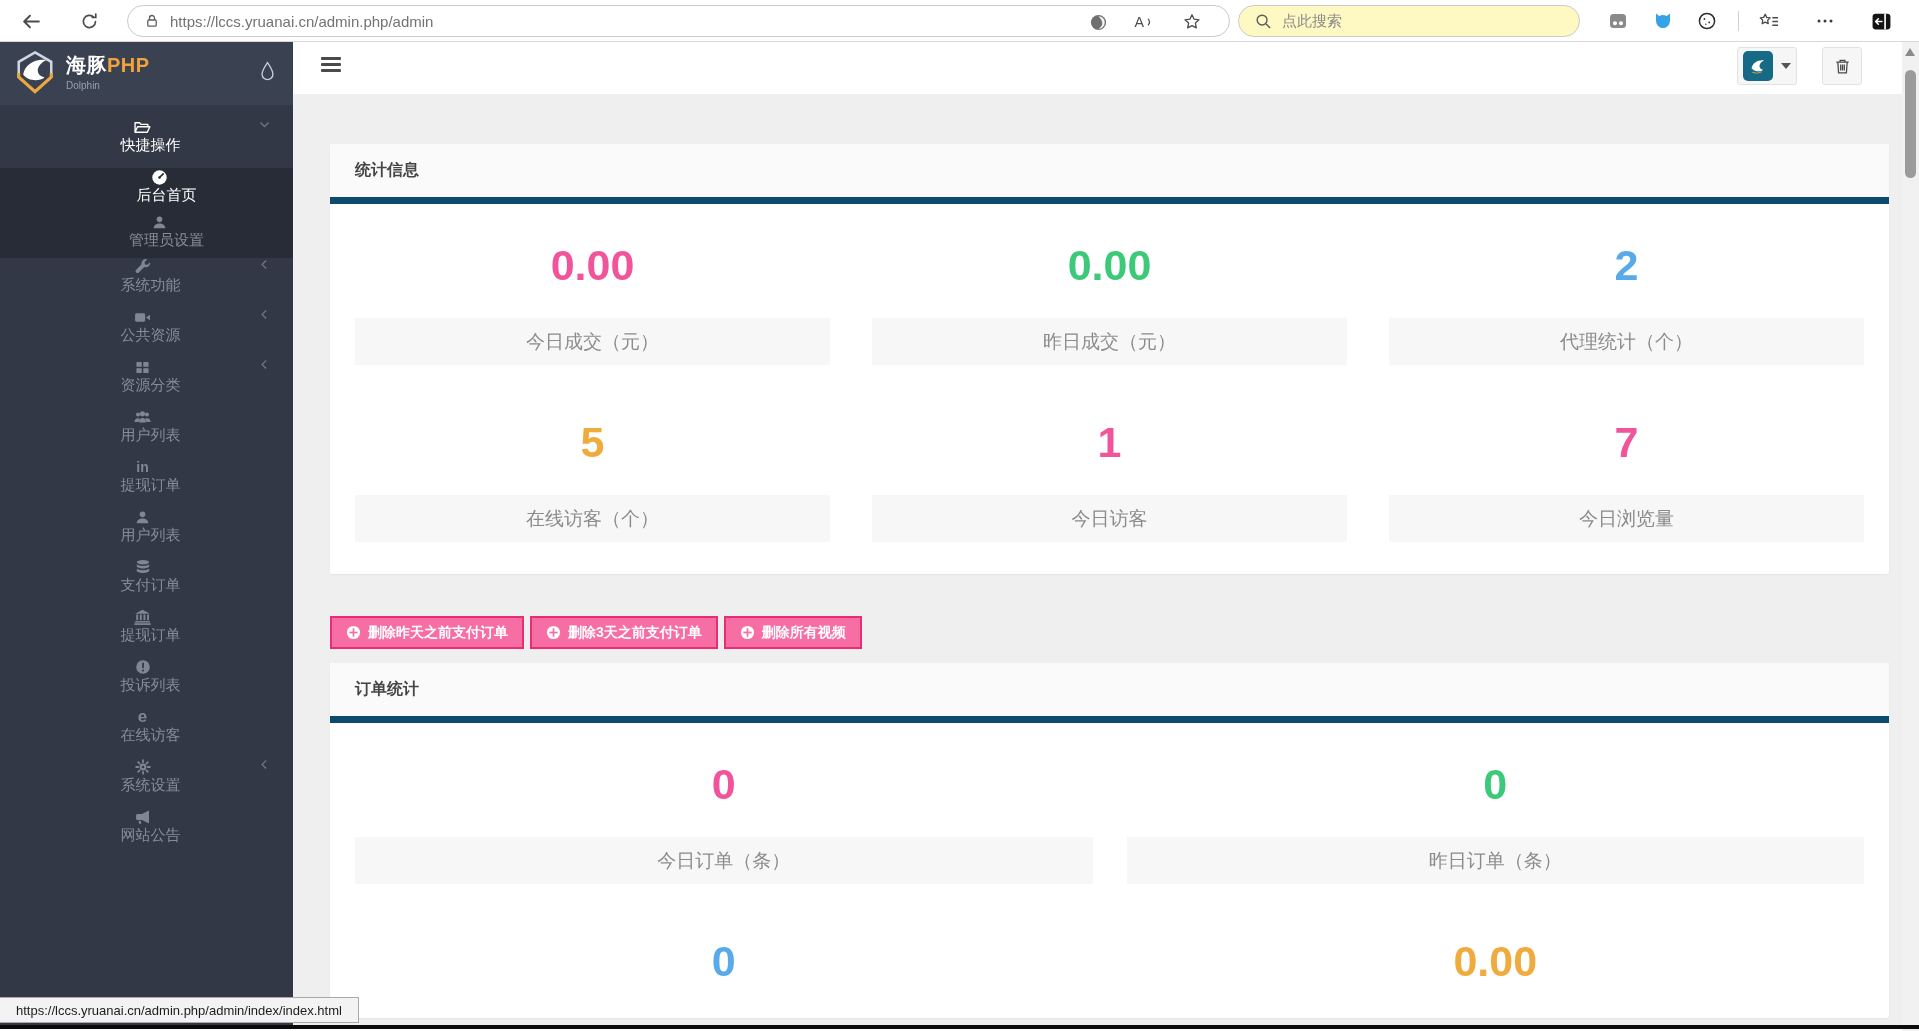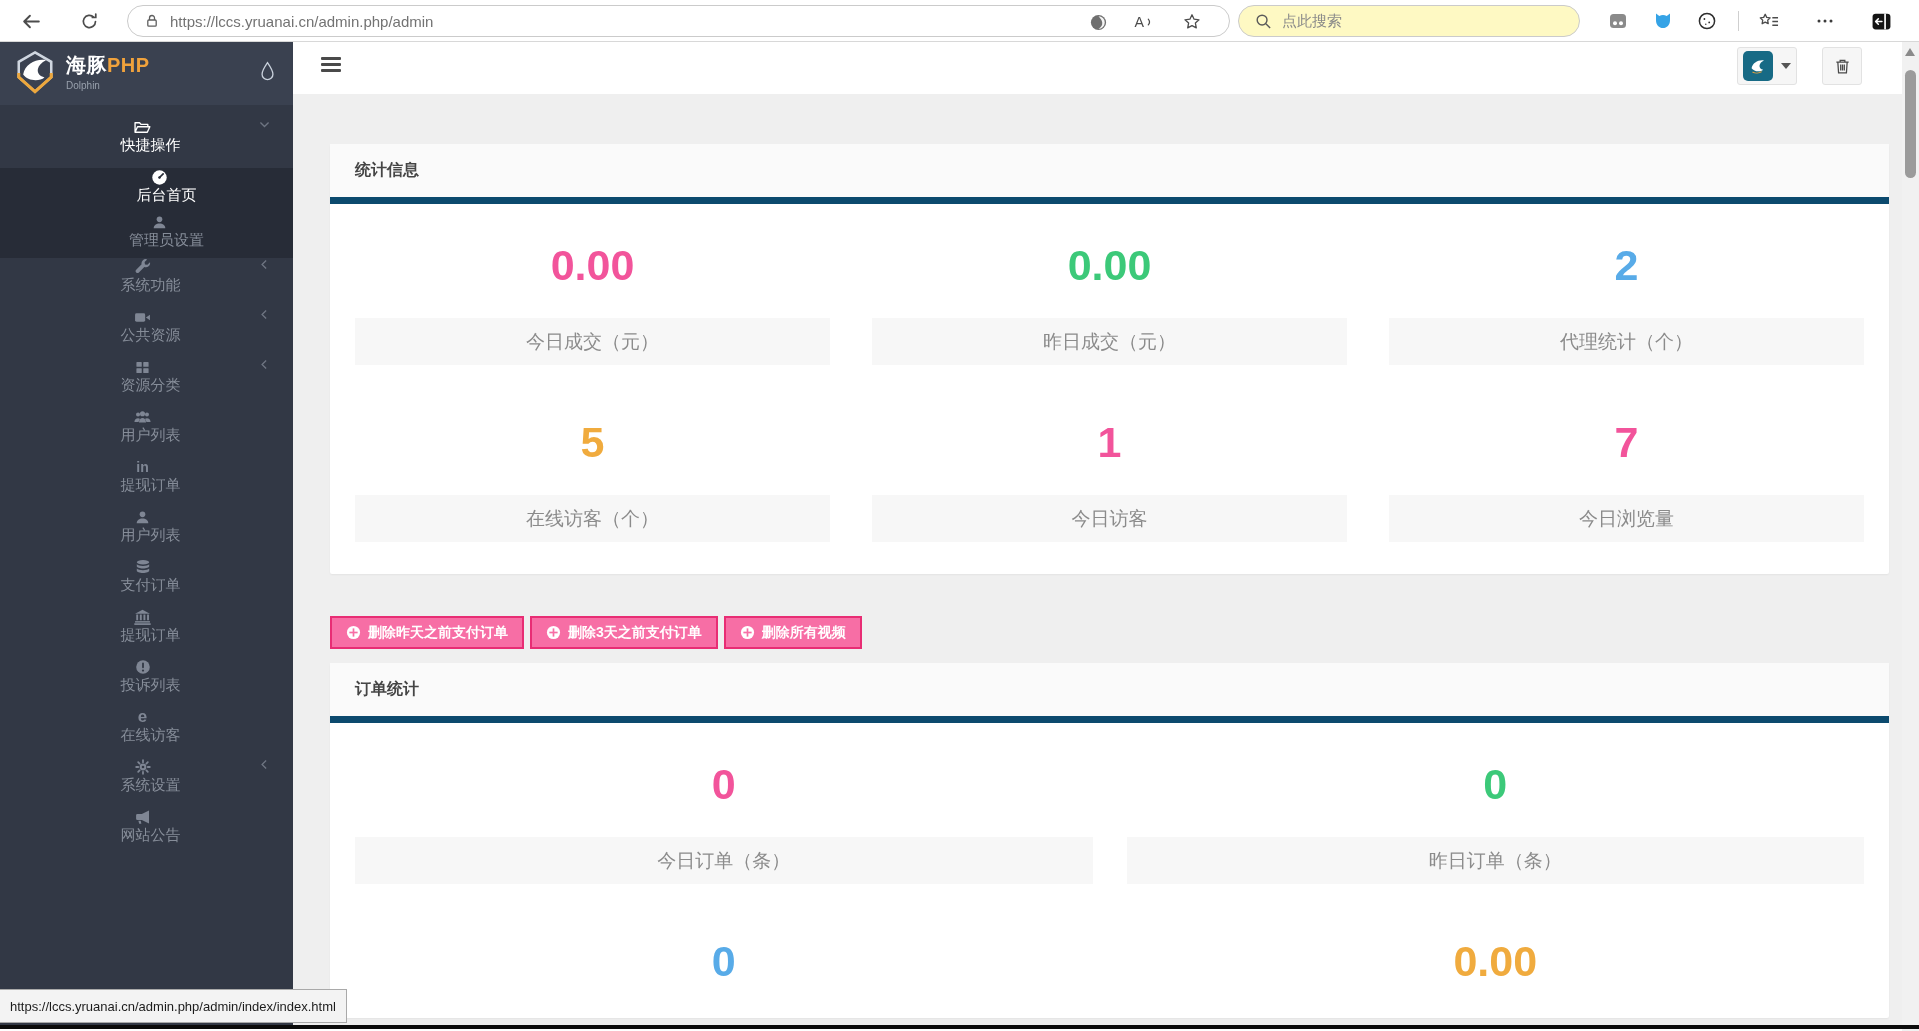--- a/index.html
+++ b/index.html
@@ -55,21 +55,21 @@
   .grid2 { display:grid; grid-template-columns:1fr 1fr; column-gap:34px; }
   .stat-num { text-align:center; font-size:43px; font-weight:bold; line-height:50px; margin-top:36px; }
   .stat-label { margin-top:28px; height:47px; background:#f7f7f7; display:flex; align-items:center; justify-content:center; font-size:19px; color:#8b8b8b; }
   .stat-num.row2 { margin-top:52px; }
 
   .btn-row { display:flex; gap:6px; margin-top:42px; }
   .pink-btn { height:33px; background:#f76ea5; border:2px solid #e82d74; color:#fff; font-size:14px; font-weight:bold; display:flex; align-items:center; padding:0 14px; gap:7px; cursor:pointer; }
   .orders-card { margin-top:14px; }
 
   
-  .status-tip { position:absolute; left:0; bottom:8px; height:34px; background:#f3f3f3; border:1px solid #a9a9a9; border-left:none; display:flex; align-items:center; padding:0 10px; font-size:13px; color:#1c1c1c; z-index:40; white-space:nowrap; }
+  .status-tip { position:absolute; left:0; bottom:8px; height:26px; background:#f3f3f3; border:1px solid #a9a9a9; border-left:none; display:flex; align-items:center; padding:0 16px; font-size:13px; color:#1c1c1c; z-index:40; white-space:nowrap; }
   .win-edge { position:absolute; left:0; bottom:2px; width:1919px; height:4px; background:#0c0c0c; z-index:35; }
 
   
   .scrollbar { position:absolute; right:0; top:42px; width:17px; height:989px; background:#f1f1f1; z-index:25; }
   .sb-up { position:absolute; top:6px; left:3px; width:0; height:0; border-left:5.5px solid transparent; border-right:5.5px solid transparent; border-bottom:8px solid #8a8a8a; }
   .sb-thumb { position:absolute; top:28px; left:3px; width:11px; height:108px; background:#9b9b9b; border-radius:6px; }
 </style>
 </head>
 <body>
 

